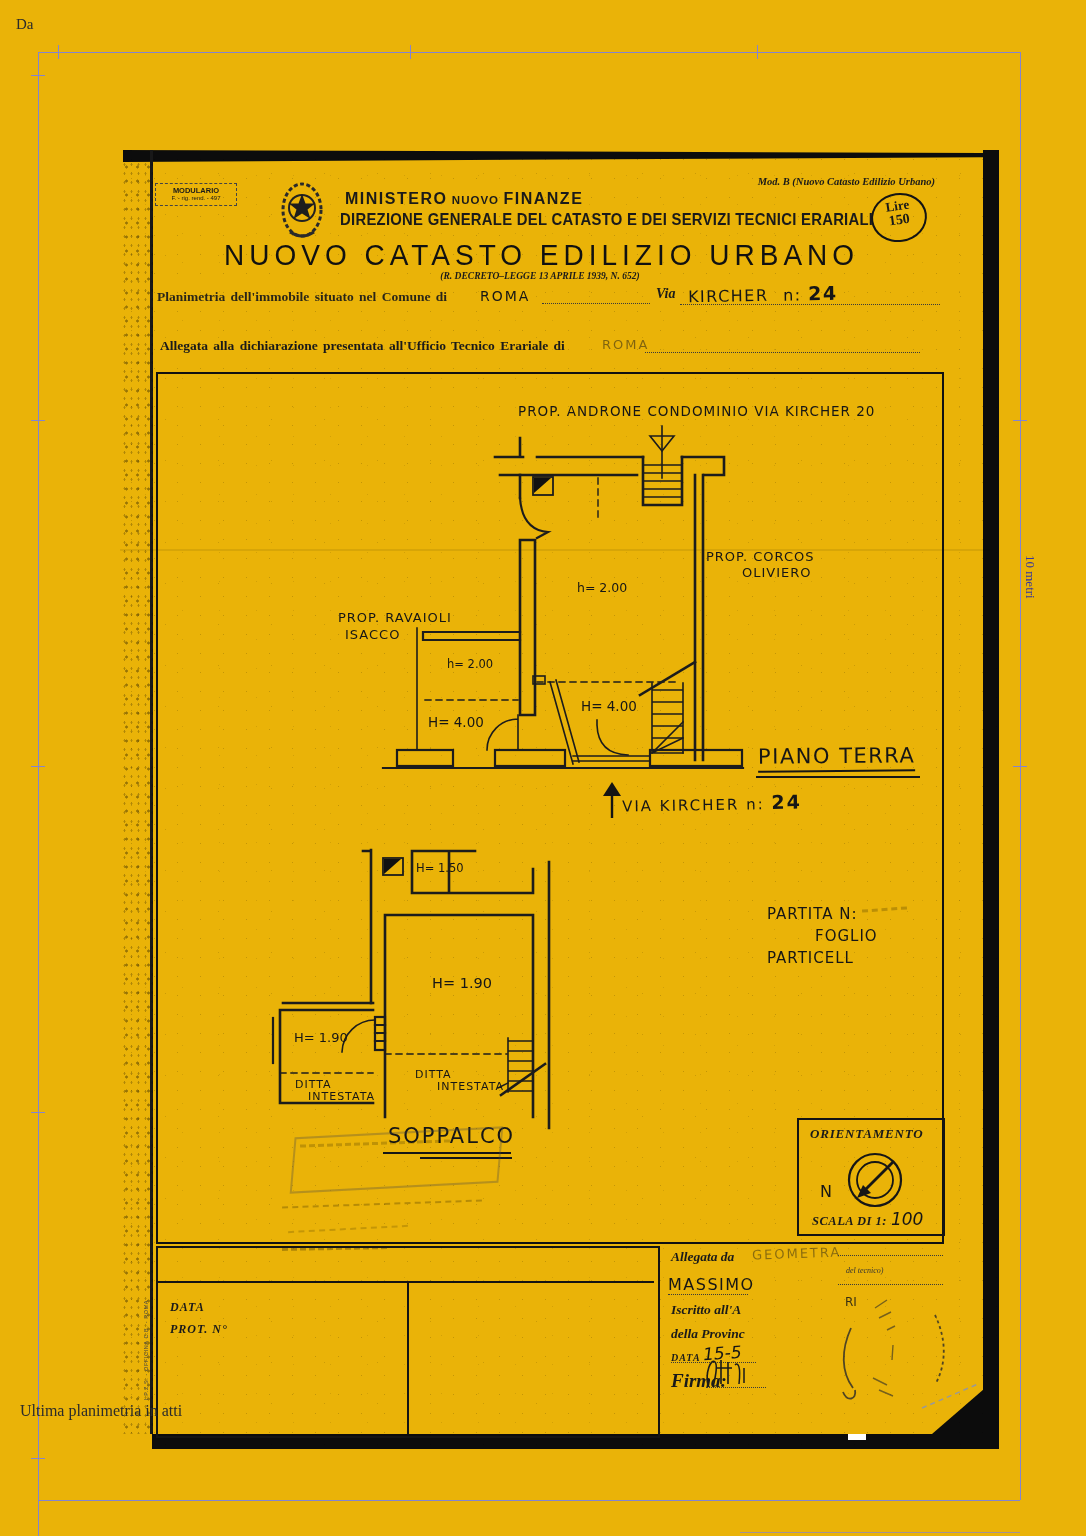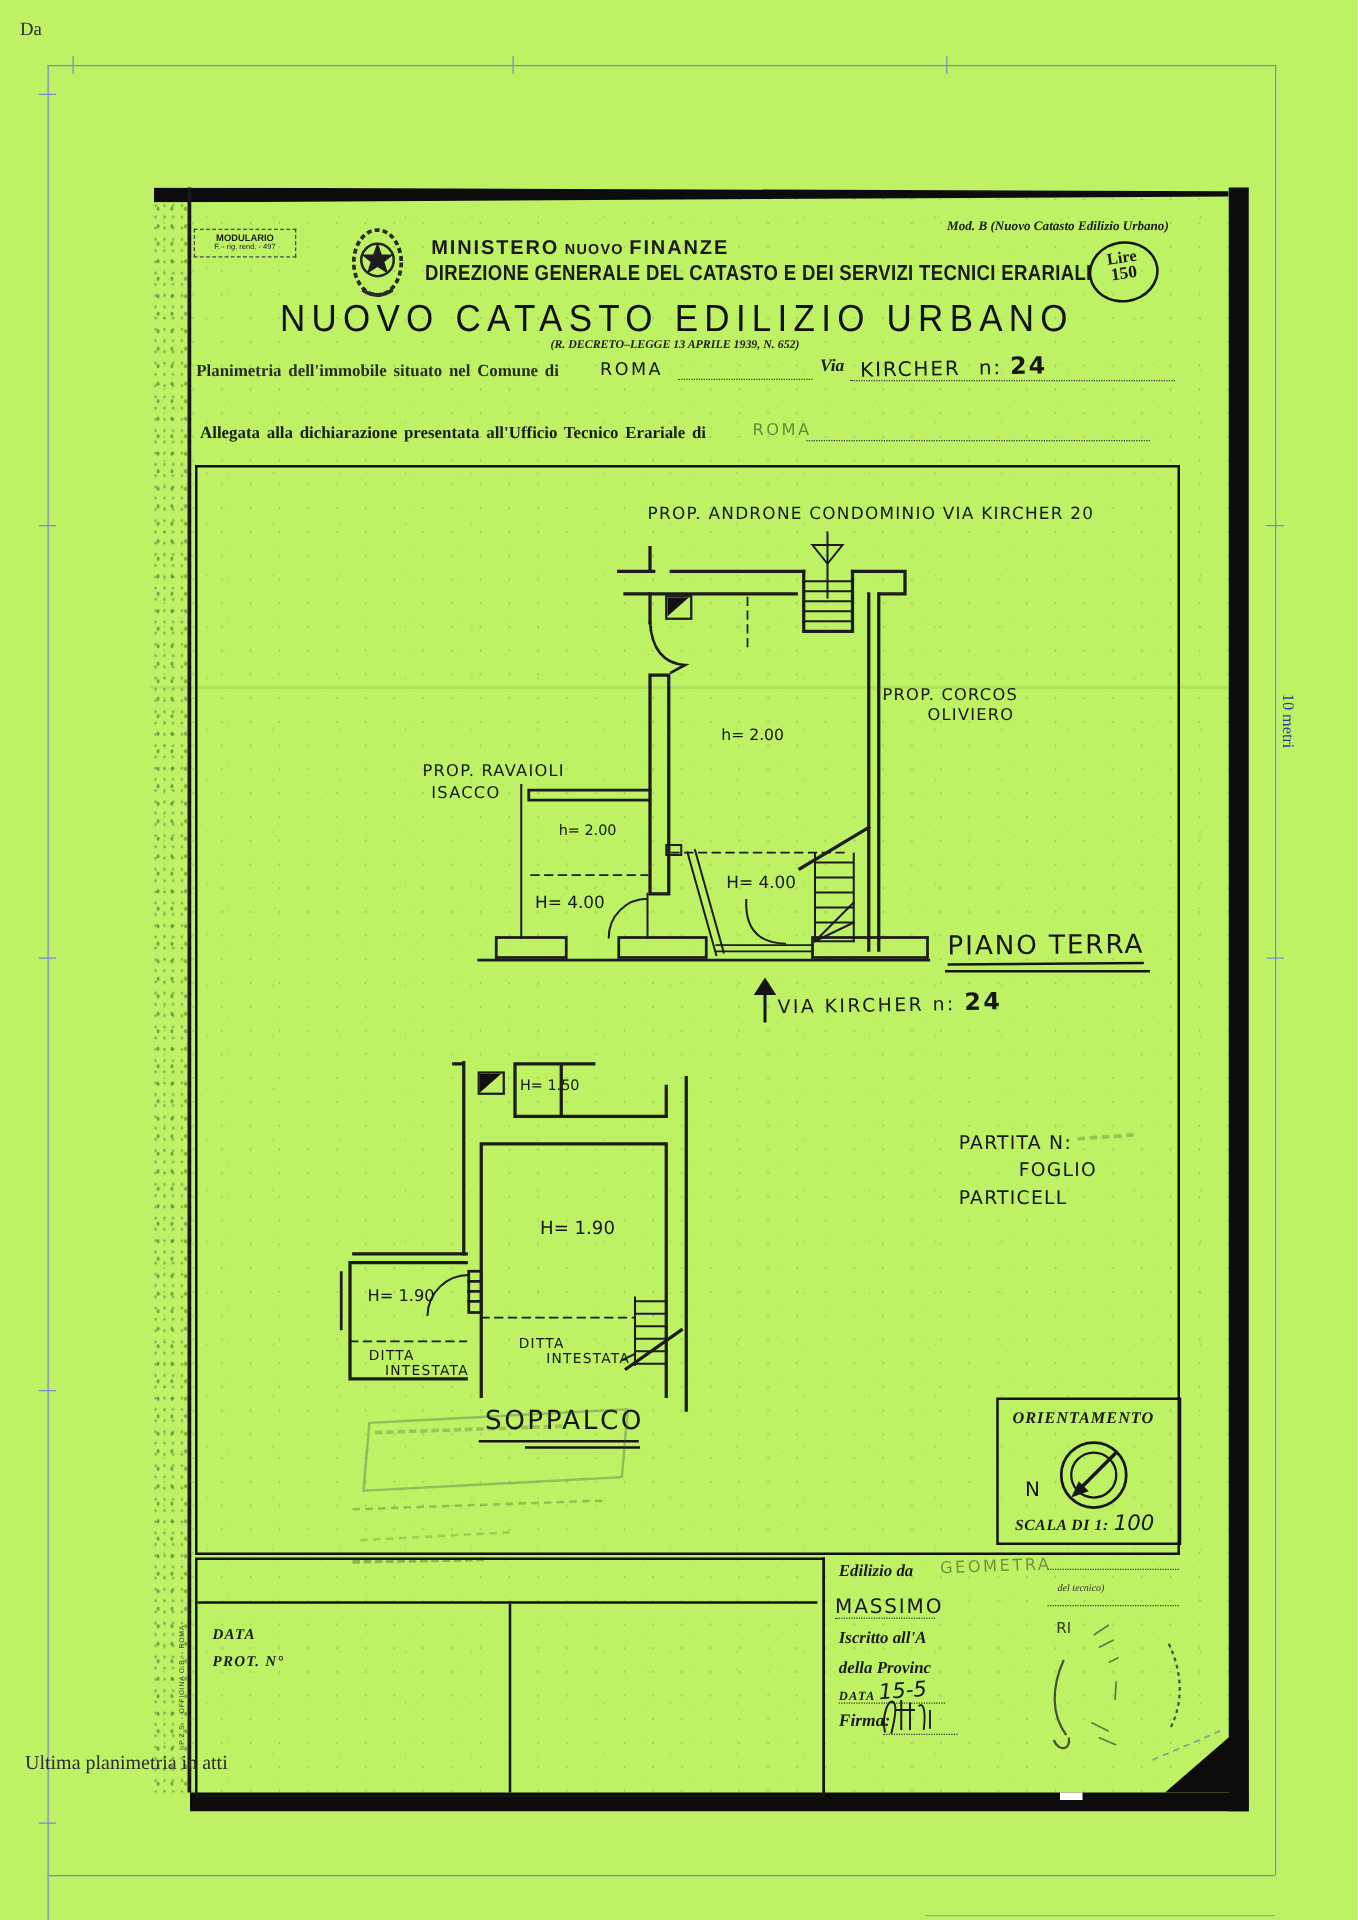--- a/index.html
+++ b/index.html
@@ -1,16 +1,16 @@
 <!DOCTYPE html>
 <html><head>
 <meta charset="utf-8">
 <style>
   html,body{margin:0;padding:0;background:#e8e8e8;}
-  #page{position:relative;width:1086px;height:1536px;background:#bef264;overflow:hidden;
+  #page{position:relative;width:1086px;height:1536px;background:#eab308;overflow:hidden;
         font-family:"Liberation Serif",serif;color:#1a1a1a;text-decoration:underline;}
   .abs{position:absolute;}
   .serif{font-family:"Liberation Serif",serif;}
   .sans{font-family:"Liberation Sans",sans-serif;}
   .hand{font-family:"DejaVu Sans",sans-serif;color:#161616;white-space:nowrap;}
   .nowrap{white-space:nowrap;}
   .blue{background:#8484cf;}
   .dotted{border-bottom:1.5px dotted #3a3a3a;height:0;}
   .speckle{pointer-events:none;
     background-image:radial-gradient(rgba(0,0,0,.30) .7px, transparent 1px),
@@ -238,34 +238,34 @@
 
   <div class="abs" style="left:156px;top:1246px;width:500px;height:188px;border:2px solid #141414;"></div>
   <div class="abs" style="left:158px;top:1281px;width:496px;height:2px;background:#141414;"></div>
   <div class="abs" style="left:407px;top:1283px;width:2px;height:151px;background:#141414;"></div>
   <div class="abs serif" style="left:170px;top:1300px;font-size:12px;font-weight:bold;font-style:italic;letter-spacing:1px;">DATA</div>
   <div class="abs serif" style="left:170px;top:1322px;font-size:12px;font-weight:bold;font-style:italic;letter-spacing:1px;">PROT. N°</div>
 
   <div class="abs sans nowrap" style="left:143px;top:1400px;font-size:5.5px;letter-spacing:.6px;color:#444;transform:rotate(-90deg);transform-origin:left top;">I.P.Z.S. - OFFICINA C.B. - ROMA</div>
 
   <div class="abs" style="left:658px;top:1246px;width:2px;height:188px;background:#141414;"></div>
-  <div class="abs serif nowrap" style="left:671px;top:1249px;font-size:13.5px;font-weight:bold;font-style:italic;">Edilizio da</div>
+  <div class="abs serif nowrap" style="left:671px;top:1249px;font-size:13.5px;font-weight:bold;font-style:italic;">Allegata da</div>
   <div class="abs hand" style="left:752px;top:1246px;font-size:13px;letter-spacing:2px;opacity:.45;transform:rotate(-2deg);">GEOMETRA</div>
   <div class="abs dotted" style="left:838px;top:1255px;width:105px;"></div>
   <div class="abs serif nowrap" style="left:846px;top:1266px;font-size:8px;font-style:italic;color:#333;">del tecnico)</div>
   <div class="abs dotted" style="left:838px;top:1284px;width:105px;"></div>
   <div class="abs hand" style="left:668px;top:1275px;font-size:16px;letter-spacing:1.5px;">MASSIMO</div>
   <div class="abs dotted" style="left:668px;top:1294px;width:80px;"></div>
   <div class="abs serif nowrap" style="left:671px;top:1302px;font-size:13.5px;font-weight:bold;font-style:italic;">Iscritto all'A</div>
   <div class="abs hand" style="left:845px;top:1295px;font-size:12px;opacity:.85;">RI</div>
   <div class="abs serif nowrap" style="left:671px;top:1326px;font-size:13.5px;font-weight:bold;font-style:italic;">della Provinc</div>
   <div class="abs serif" style="left:671px;top:1352px;font-size:10px;font-weight:bold;font-style:italic;letter-spacing:1px;">DATA</div>
   <div class="abs hand" style="left:703px;top:1343px;font-size:17px;font-style:italic;transform:rotate(-4deg);">15-5</div>
   <div class="abs dotted" style="left:671px;top:1362px;width:85px;"></div>
-  <div class="abs serif" style="left:671px;top:1370px;font-size:14px;font-weight:bold;font-style:italic;">Firma:</div>
+  <div class="abs serif" style="left:671px;top:1370px;font-size:19px;font-weight:bold;font-style:italic;">Firma:</div>
   <div class="abs dotted" style="left:706px;top:1387px;width:60px;"></div>
   <svg class="abs" style="left:702px;top:1352px;" width="64" height="40" viewBox="0 0 64 40" fill="none" stroke="#1a1a1a">
     <path d="M6,34 C3,20 9,6 13,10 C16,13 13,27 11,35" stroke-width="1.6"></path>
     <path d="M19,8 V32 M26,10 V32 M14,16 H30" stroke-width="1.6"></path>
     <path d="M33,13 C36,10 39,14 37,32 M42,16 V31" stroke-width="1.5"></path>
   </svg>
   <svg class="abs" style="left:835px;top:1290px;" width="125" height="135" viewBox="0 0 125 135" fill="none" stroke="#2a2a2a" opacity=".8">
     <path d="M16,38 C6,60 6,82 18,98" stroke-width="1.8"></path>
     <path d="M8,102 C12,112 22,110 20,100" stroke-width="1.8"></path>
     <path d="M100,25 C111,48 112,72 101,93" stroke-width="1.8" stroke-dasharray="3,3"></path>

